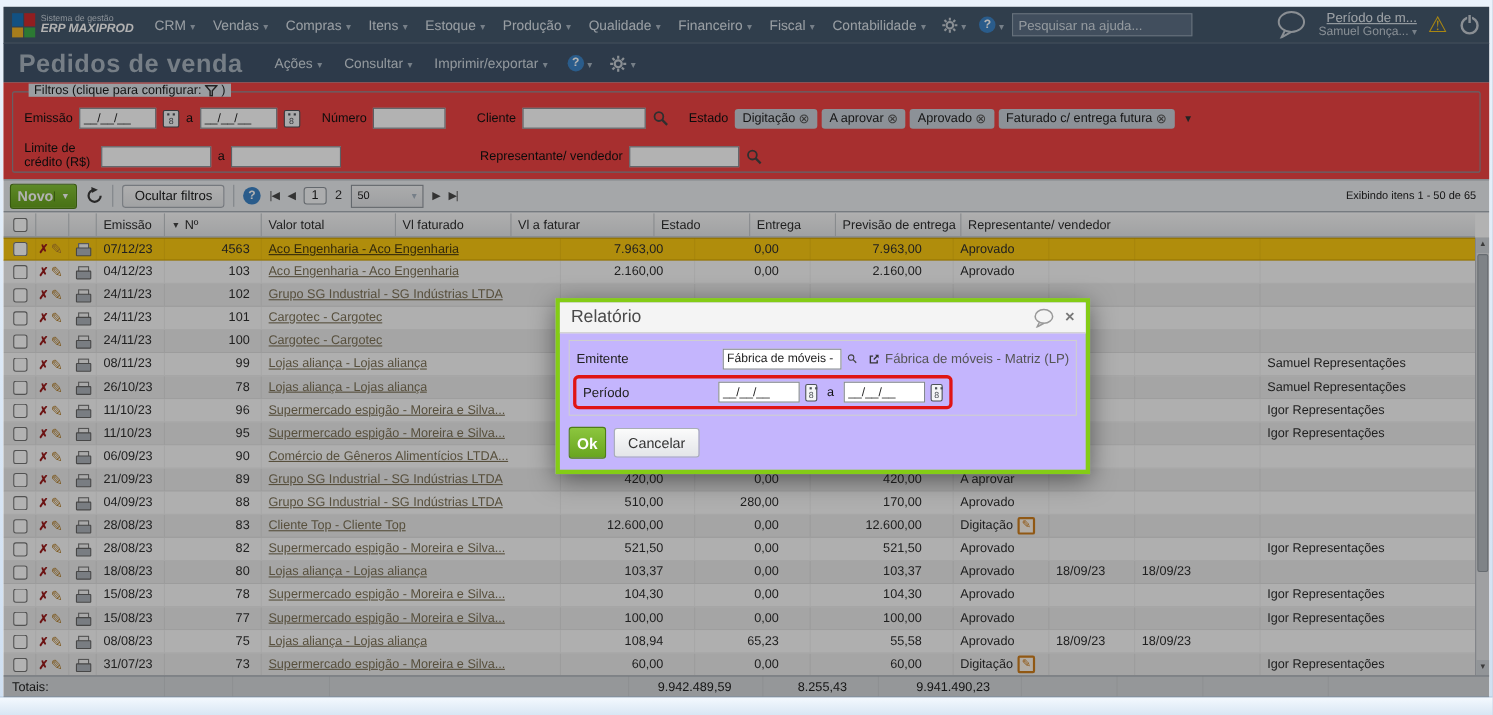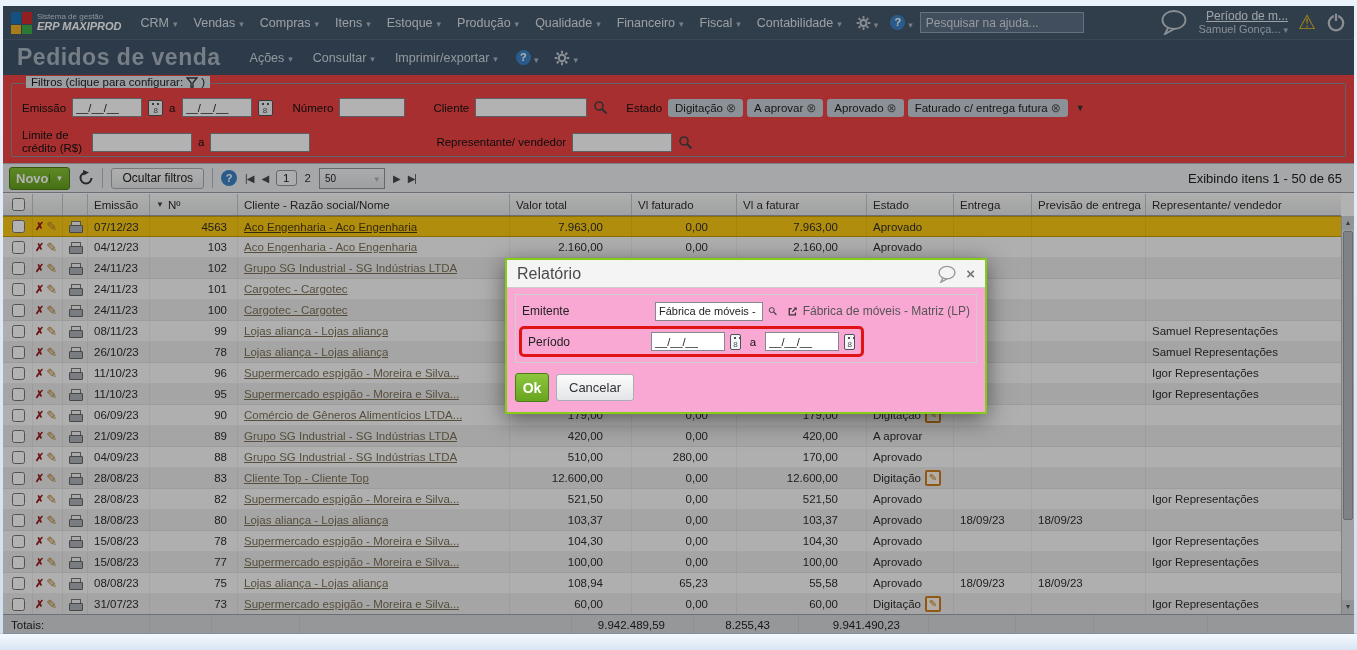--- a/index.html
+++ b/index.html
@@ -61,21 +61,21 @@
   .btn-novo{display:inline-flex;align-items:center;height:23px;background:linear-gradient(#86c437,#67a21e);border:1px solid #4e7d16;border-radius:3px;color:#fff;font-weight:bold;font-size:13px;padding:0 6px;gap:0;cursor:pointer;}
   .btn-novo .nv-caret{border-left:1px solid #4e7d16;padding-left:6px;font-size:8px;}
   .tsep{width:1px;height:20px;background:#b6bcc3;}
   .refresh-ic{cursor:pointer;display:inline-flex;}
   .btn-light{height:21px;background:linear-gradient(#fbfbfb,#e7e9eb);border:1px solid #a8aeb5;border-radius:3px;font-size:12px;color:#222;padding:0 10px;display:inline-flex;align-items:center;cursor:pointer;}
   .pager{display:inline-flex;align-items:center;gap:8px;font-size:11px;color:#3c3c3c;}
   .pg-arrow{cursor:pointer;font-size:10px;color:#4a4a4a;letter-spacing:-1px;}
   .pg-cur{border:1px solid #8f959c;border-radius:3px;background:#f7f8f9;padding:1px 6px;font-size:11.5px;color:#222;}
   .pg-num{font-size:11.5px;color:#333;cursor:pointer;}
   .pg-select{display:inline-flex;align-items:center;justify-content:space-between;width:54px;height:19px;border:1px solid #8f959c;background:linear-gradient(#f5f6f7,#e2e4e7);font-size:10px;color:#222;padding:0 5px;cursor:pointer;}
-  .exibindo{margin-left:auto;font-size:13px;color:#222;padding-right:6px;}
+  .exibindo{margin-left:auto;font-size:10px;color:#222;padding-right:6px;}
 
   
   .thead{position:absolute;top:188px;left:0;right:13px;height:22px;display:flex;background:linear-gradient(#fafafa,#e5e7e9);border-bottom:1px solid #9aa1aa;box-sizing:border-box;}
   .hc{display:flex;align-items:center;font-size:11.5px;color:#2e2e2e;padding:0 6px;border-right:1px solid #c3c7cb;box-sizing:border-box;overflow:hidden;white-space:nowrap;}
   .tbody{position:absolute;top:210px;left:0;right:13px;bottom:20px;overflow:hidden;}
   .trow{display:flex;height:21px;box-sizing:border-box;border-bottom:1px solid rgba(0,0,0,0.05);}
   .trow:nth-child(odd){background:#ececec;}
   .trow:nth-child(even){background:#fbfbfb;}
   .trow.sel{background:#fcca12;border-top:1px solid #c79c00;border-bottom:1px solid #c79c00;}
   .c{display:flex;align-items:center;font-size:11.5px;color:#2e2e2e;padding:0 6px;box-sizing:border-box;overflow:hidden;white-space:nowrap;border-right:1px solid rgba(0,0,0,0.05);}
@@ -110,21 +110,21 @@
 
   
   .vscroll{position:absolute;top:210px;right:0;width:13px;bottom:20px;background:#e4e6e8;border-left:1px solid #b5bac0;box-sizing:border-box;}
   .vs-btn{position:absolute;left:0;right:0;height:14px;background:#d2d6da;color:#555;font-size:7px;text-align:center;line-height:14px;cursor:pointer;}
   .vs-up{top:0;}
   .vs-down{bottom:0;}
   .vs-thumb{position:absolute;left:1px;right:1px;top:15px;height:72%;background:#b7bcc2;border:1px solid #939aa1;border-radius:2px;cursor:pointer;}
 
   
   .overlay{position:absolute;inset:0;background:rgba(0,0,0,0.30);z-index:40;}
-  .modal{position:absolute;left:502px;top:252px;width:478px;z-index:60;background:#f9a8d4;border:2px solid #84cc16;box-shadow:0 5px 22px rgba(0,0,0,0.5);}
+  .modal{position:absolute;left:502px;top:265px;width:478px;z-index:60;background:#c4b5fd;border:4px solid #84cc16;box-shadow:0 5px 22px rgba(0,0,0,0.5);}
   .m-title{height:28px;background:#f4f4f4;border-bottom:1px solid #ccc;display:flex;align-items:center;padding:0 10px;box-sizing:border-box;}
   .m-title-text{font-size:16px;color:#4a4a4a;}
   .m-title-icons{margin-left:auto;display:flex;align-items:center;gap:8px;}
   .m-close{font-size:15px;font-weight:bold;color:#777;cursor:pointer;line-height:1;}
   .m-close::after{content:"×";}
   .m-body{padding:6px 8px 8px;}
   .m-box{border:1px solid #cfcfcf;padding:5px 6px;}
   .m-row{display:flex;align-items:center;min-height:22px;gap:5px;}
   .m-label{width:128px;font-size:12px;color:#222;flex:none;}
   .m-emitente-inp{width:100px;}
@@ -356,21 +356,20 @@
     </div>
 
     <div class="thead">
       <div class="hc c-cb" style="justify-content:center;">
           <input type="checkbox" style="">
         </div>
       <div class="hc c-act"></div>
       <div class="hc c-pr"></div>
       <div class="hc c-em">Emissão</div>
       <div class="hc c-no sort">Nº</div>
-      <div class="hc c-cl">Cliente - Razão social/Nome</div>
       <div class="hc c-vt">Valor total</div>
       <div class="hc c-vf">Vl faturado</div>
       <div class="hc c-va">Vl a faturar</div>
       <div class="hc c-es">Estado</div>
       <div class="hc c-en">Entrega</div>
       <div class="hc c-pv">Previsão de entrega</div>
       <div class="hc c-rp">Representante/ vendedor</div>
     </div>
 
     <div class="tbody">

